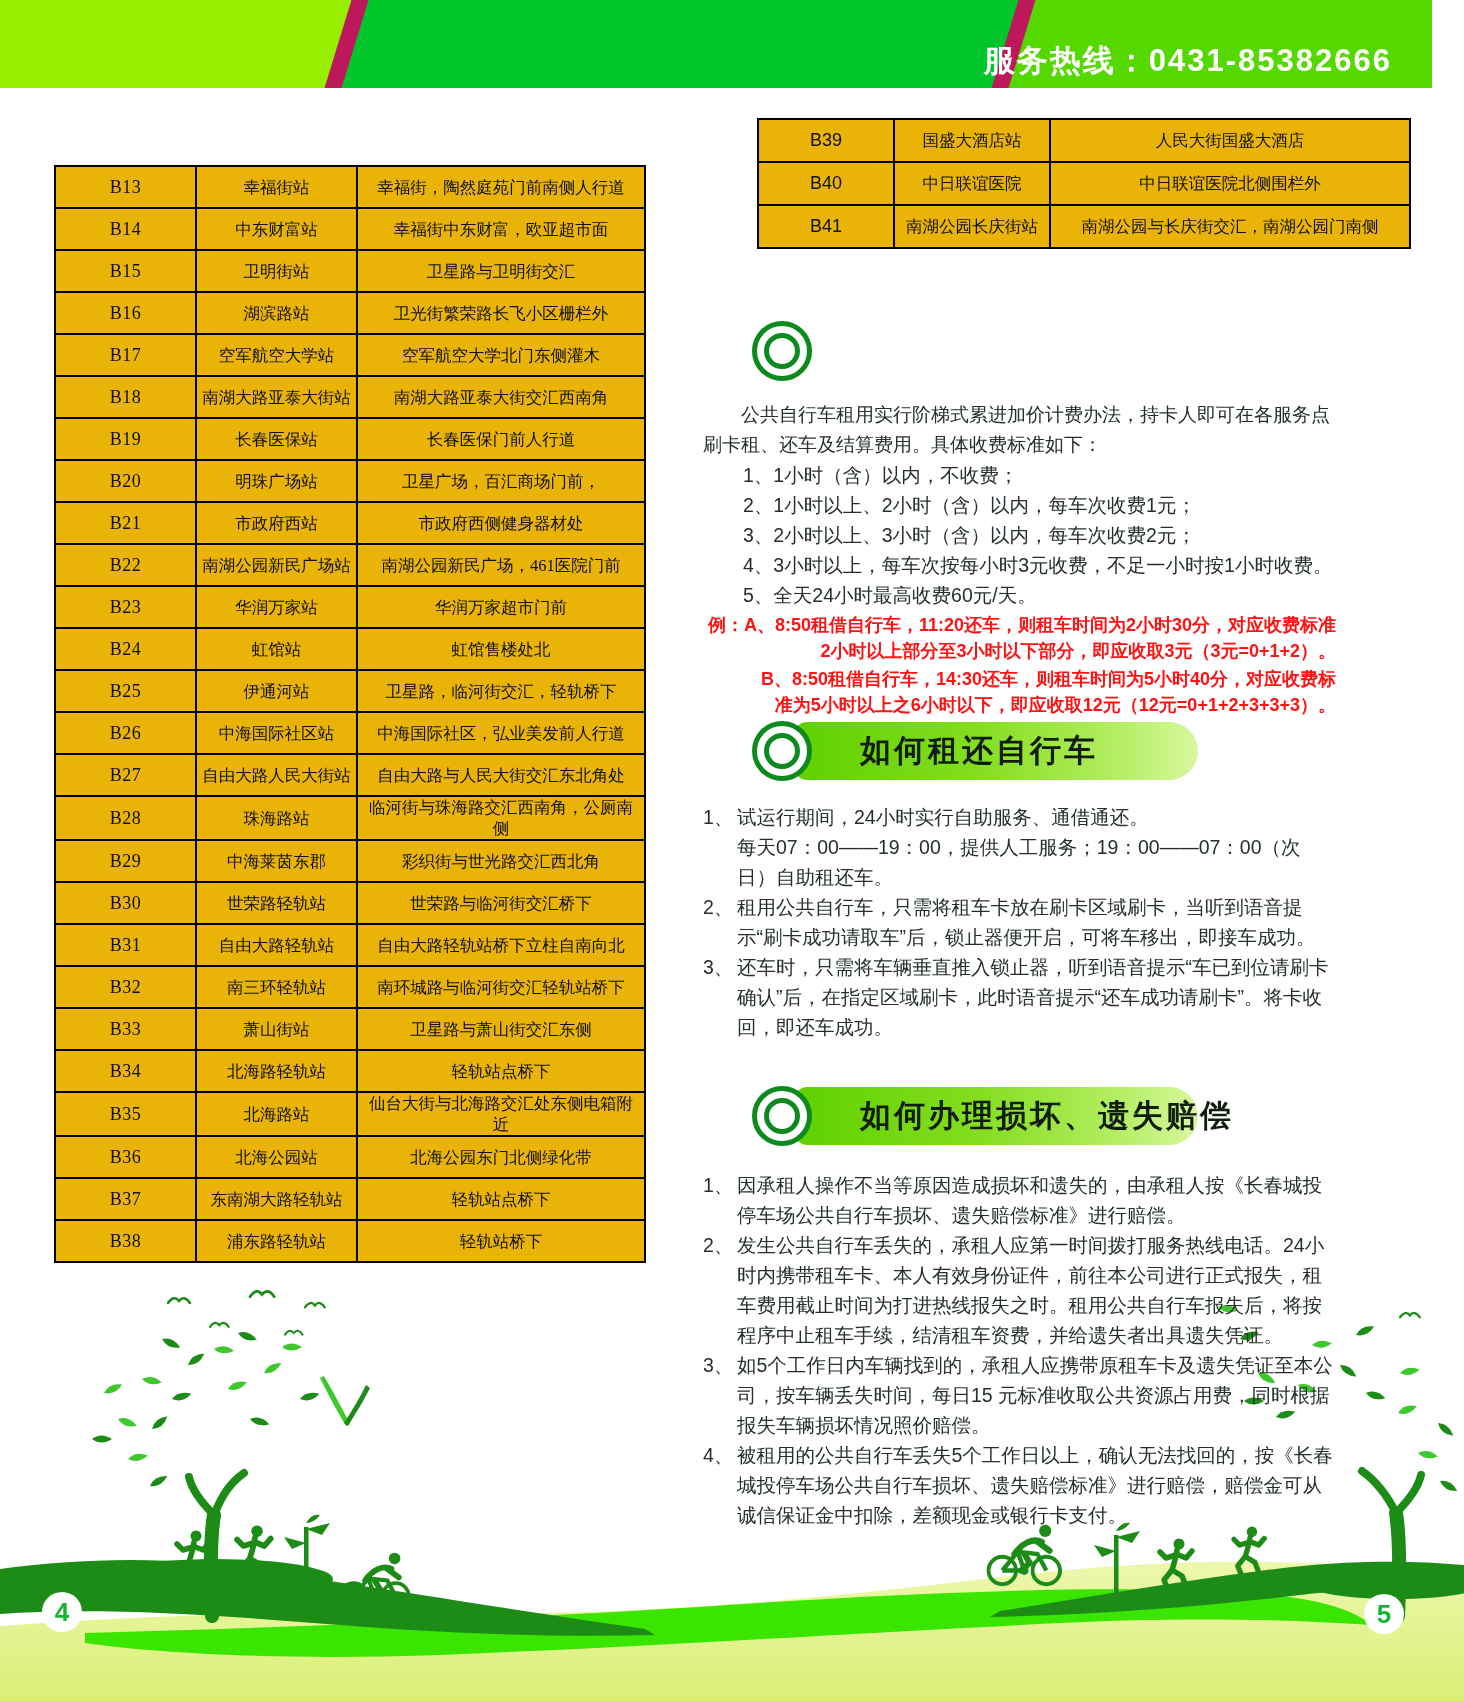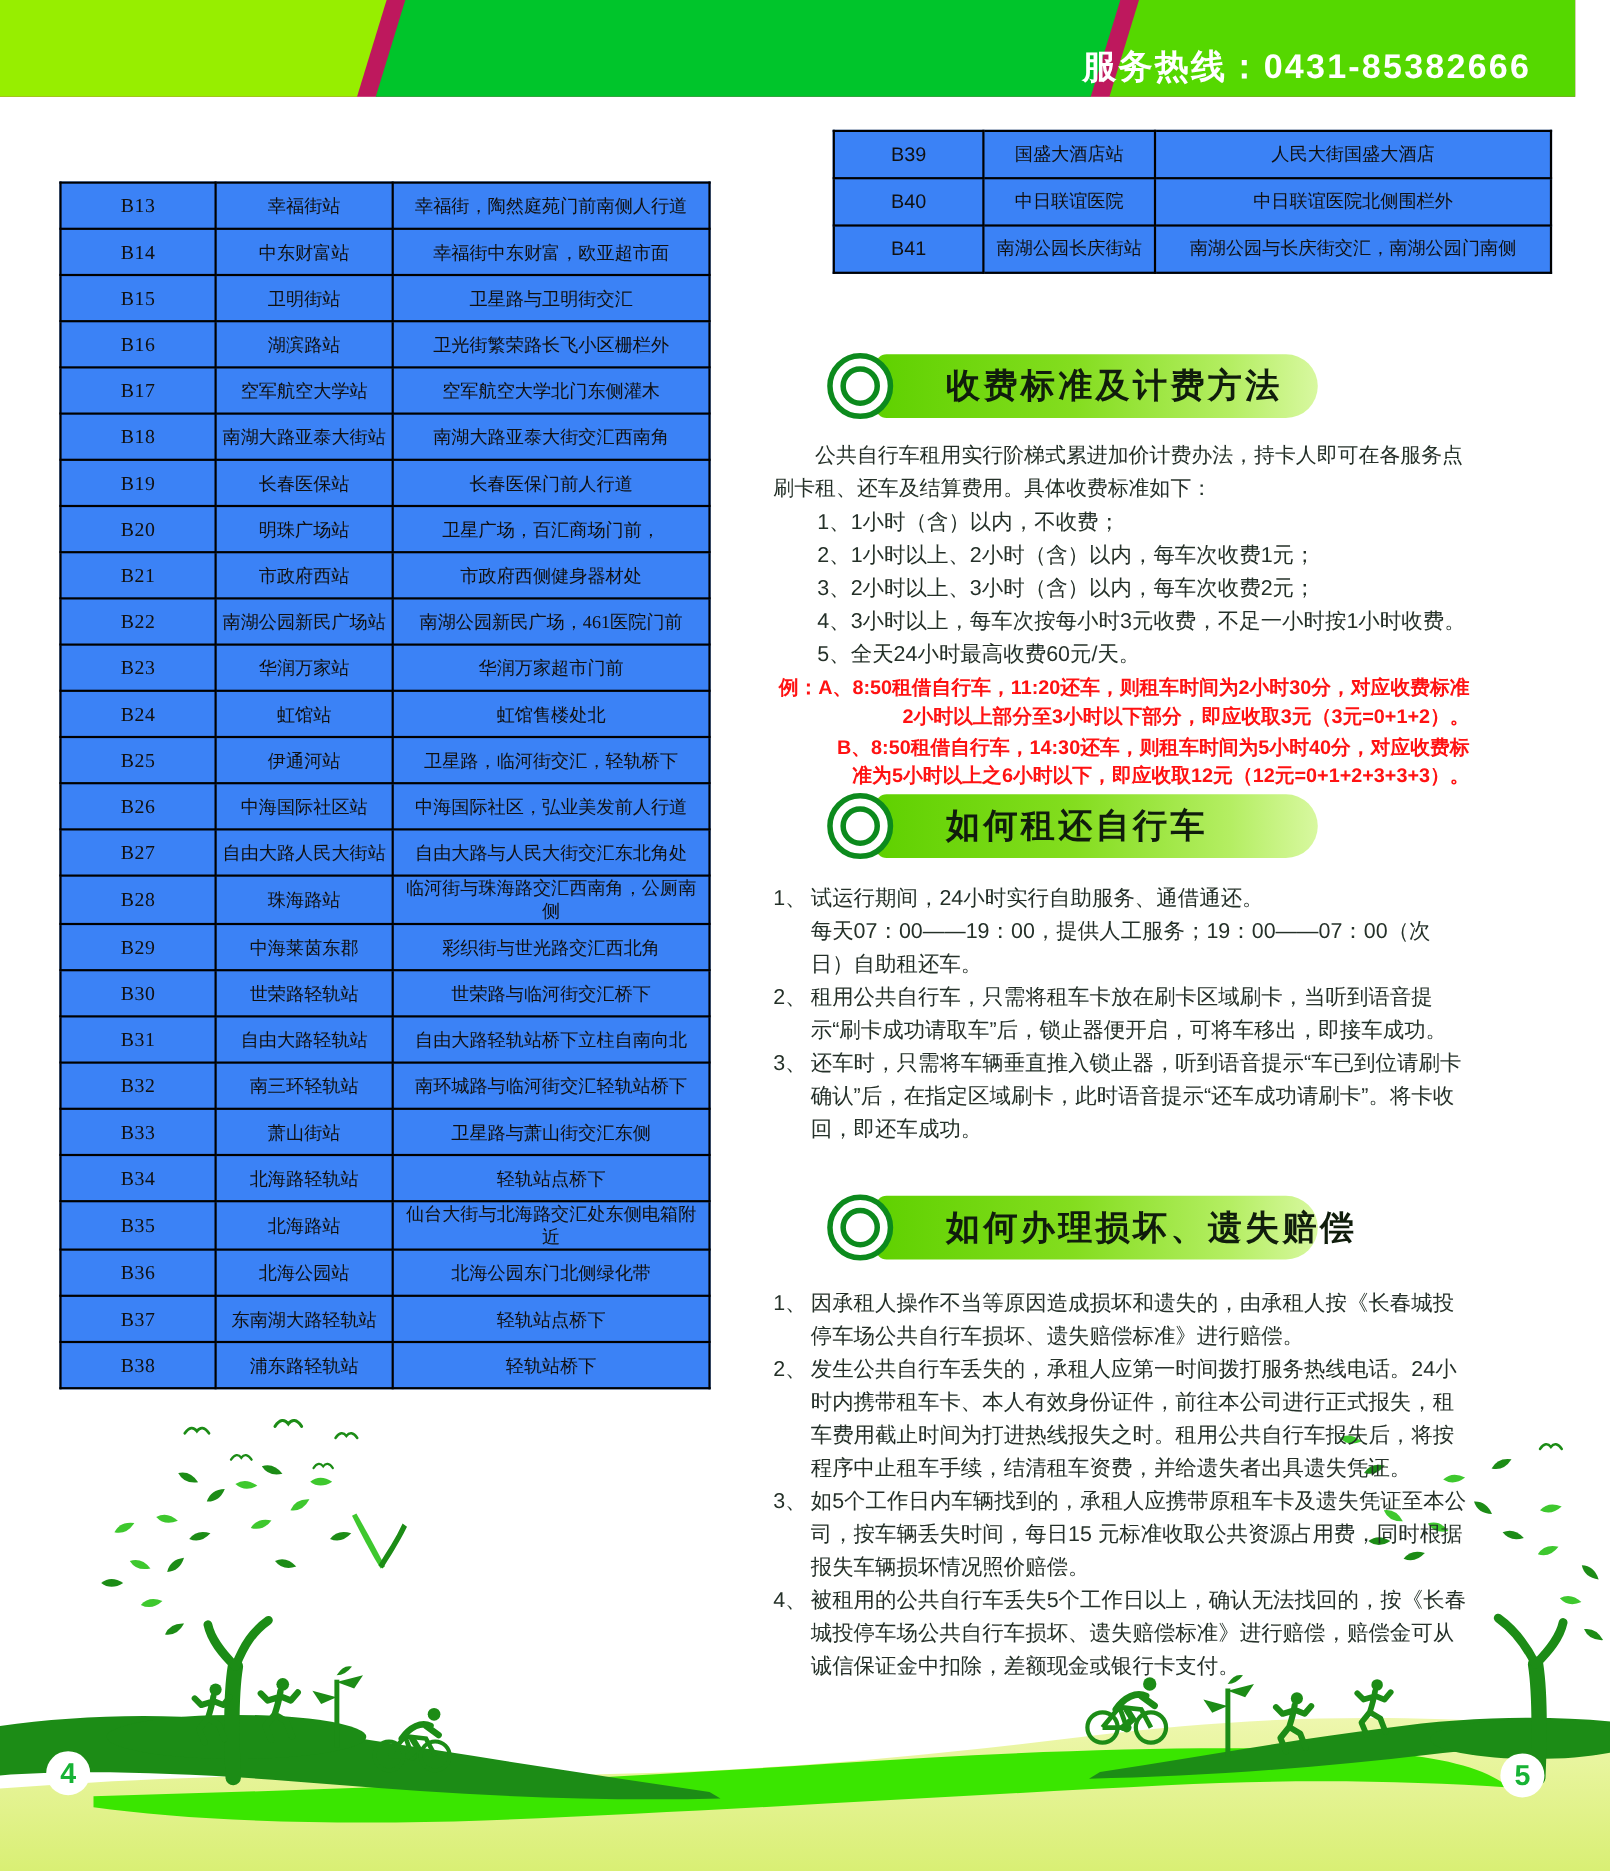--- a/index.html
+++ b/index.html
@@ -8,21 +8,21 @@
     font-family:"Liberation Sans","DejaVu Sans",sans-serif;color:#243028;
   }
   
   .banner{position:absolute;top:0;left:0;width:1432px;height:88px;background:#be185d;overflow:hidden;z-index:3;}
   .seg{position:absolute;top:-14px;bottom:-14px;transform:skewX(-17deg);}
   .seg1{left:-70px;width:408px;background:#97ee00;}
   .seg2{left:355px;width:650px;background:#00c52b;}
   .seg3{left:1022px;width:600px;background:#55d800;}
   .hotline{position:absolute;right:40px;top:40px;font-size:31px;font-weight:bold;color:#ffffff;letter-spacing:2px;}
   
-  table.stations{border-collapse:collapse;table-layout:fixed;background:#3b82f6;padding-left:16px;}
+  table.stations{border-collapse:collapse;table-layout:fixed;background:#eab308;padding-left:16px;}
   table.stations td{border:2px solid #000;text-align:center;vertical-align:middle;padding:0 4px;
     font-size:16.5px;color:#101010;line-height:21px;white-space:pre-line;}
   #left-table{position:absolute;left:54px;top:165px;width:576px;z-index:2;font-family:Liberation Serif, serif;}
   #left-table td{height:40px;}
   #left-table .c-code{width:131px;font-size:18px;letter-spacing:.5px;}
   #left-table .c-name{width:151px;}
   #left-table .c-loc{width:278px;}
   #right-table{position:absolute;left:757px;top:118px;width:638px;z-index:2;}
   #right-table td{height:41px;}
   #right-table .c-code{width:126px;font-size:18px;}
@@ -245,23 +245,20 @@
     </tr>
     <tr>
       <td class="c-code">B41</td>
       <td class="c-name">南湖公园长庆街站</td>
       <td class="c-loc">南湖公园与长庆街交汇，南湖公园门南侧</td>
     </tr>
   </tbody>
 </table>
 
 <div class="sec-head" style="top:320px">
-  <div class="pill">
-    <span class="sec-title">收费标准及计费方法</span>
-  </div>
   <div class="ring">
       <div class="ring-inner"></div>
     </div>
 </div>
 
 <div class="textblock" style="top:400px">
   <p class="para indent2">公共自行车租用实行阶梯式累进加价计费办法，持卡人即可在各服务点刷卡租、还车及结算费用。具体收费标准如下：</p>
 
     <div class="rule">1、1小时（含）以内，不收费；</div>
 

